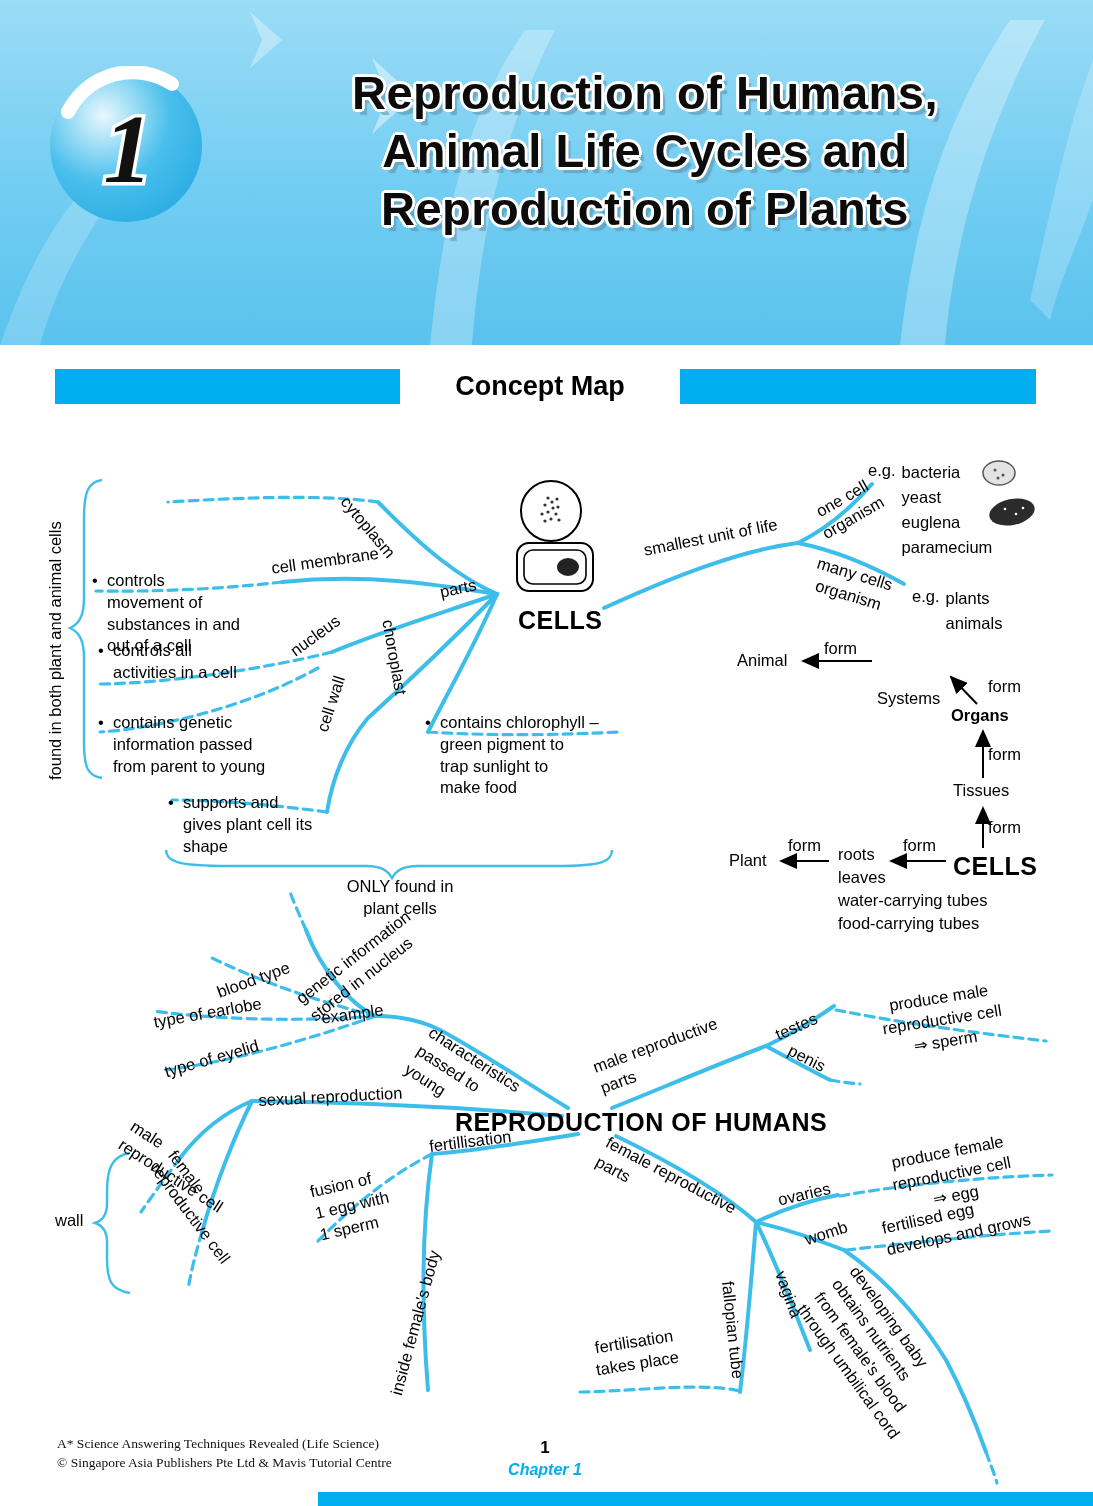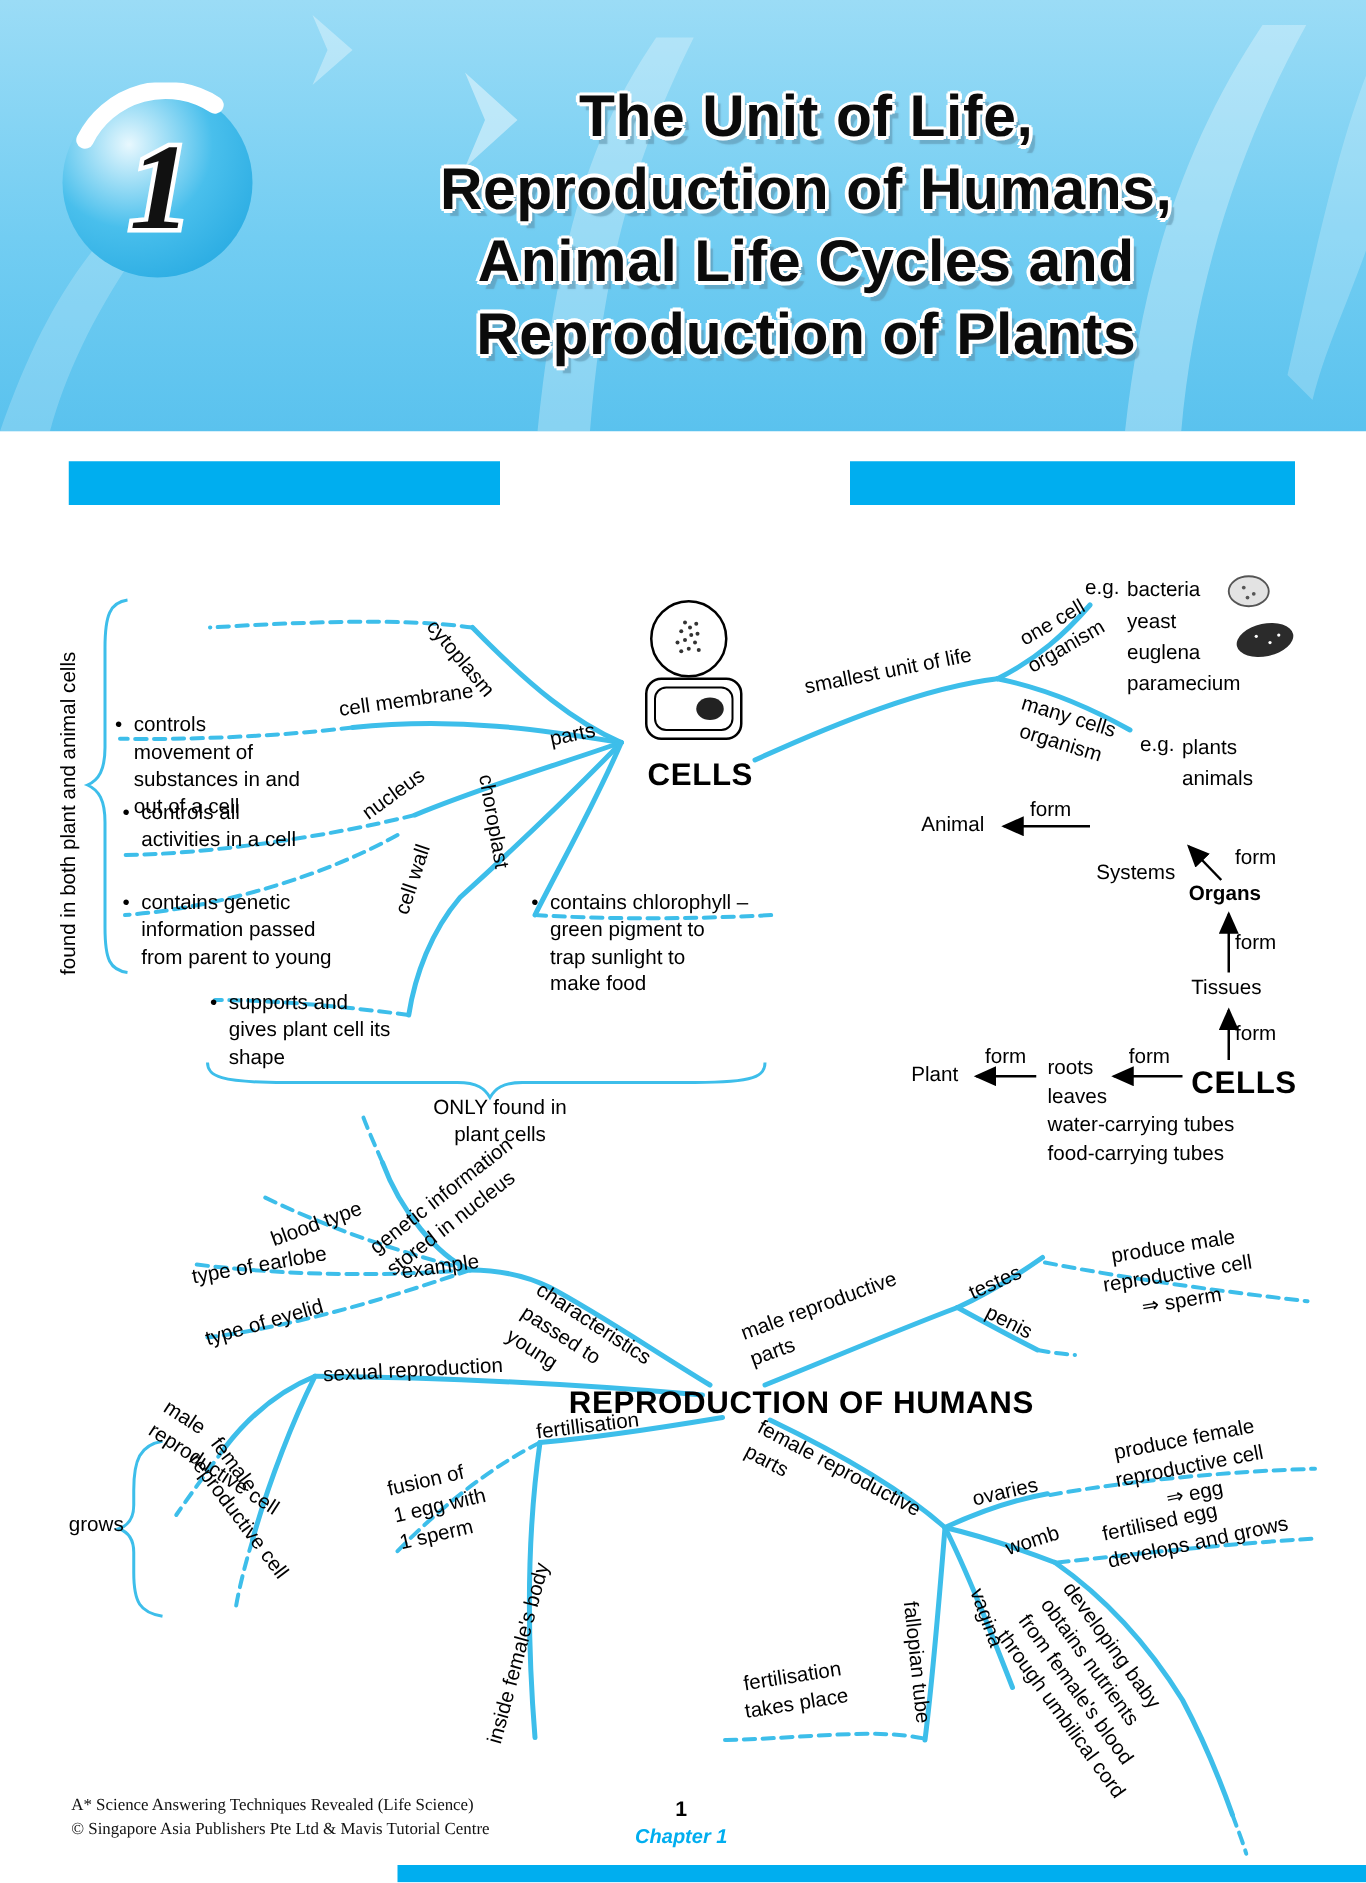--- a/index.html
+++ b/index.html
@@ -67,29 +67,29 @@
           <stop offset="0%" stop-color="#e8f8fe"></stop>
             <stop offset="55%" stop-color="#49bfec"></stop>
             <stop offset="100%" stop-color="#29abe2"></stop>
         </radialGradient>
       </defs>
       <circle cx="80" cy="80" r="76" fill="url(#gradC)"></circle>
       <path d="M22,46 A72,72 0 0 1 126,18" fill="none" stroke="#ffffff" stroke-width="14" stroke-linecap="round"></path>
       <text x="82" y="116" text-anchor="middle" font-family="Liberation Serif,serif" font-style="italic" font-weight="bold" font-size="98" fill="#111" stroke="#ffffff" stroke-width="7" paint-order="stroke">1</text>
     </svg>
     <div class="title">
-      <span>The Unit of Life,</span>
       <span>Reproduction of Humans,</span>
       <span>Animal Life Cycles and</span>
       <span>Reproduction of Plants</span>
     </div>
   </div>
 
   <div class="bar l"></div>
   <div class="bar r"></div>
+  <div class="sect">Concept Map</div>
 
 
   <svg class="map" width="1093" height="1506" viewBox="0 0 1093 1506">
     <defs>
       <marker id="arr" markerWidth="10" markerHeight="10" refX="8" refY="4" orient="auto">
         <path d="M0,0 L9,4 L0,8 Z" fill="#000"></path>
       </marker>
     </defs>
 
     <g>
@@ -265,21 +265,21 @@
 stored in nucleus</div>
   <div class="lbl" style="left:214px;top:983px;transform:rotate(-20deg);">blood type</div>
   <div class="lbl" style="left:152px;top:1012px;transform:rotate(-10deg);">type of earlobe</div>
   <div class="lbl" style="left:162px;top:1062px;transform:rotate(-16deg);">type of eyelid</div>
 
   <div class="lbl" style="left:258px;top:1090px;transform:rotate(-3deg);">sexual reproduction</div>
   <div class="lbl" style="left:138px;top:1116px;transform:rotate(33deg);">male
 reproductive cell</div>
   <div class="lbl" style="left:180px;top:1146px;transform:rotate(53deg);">female
 reproductive cell</div>
-  <div class="lbl" style="left:55px;top:1210px;">grows</div>
+  <div class="lbl" style="left:55px;top:1210px;">wall</div>
 
   <div class="lbl" style="left:428px;top:1136px;transform:rotate(-7deg);">fertillisation</div>
   <div class="lbl" style="left:308px;top:1182px;transform:rotate(-13deg);">fusion of
 1 egg with
 1 sperm</div>
   <div class="lbl" style="left:386px;top:1392px;transform:rotate(-75deg);">inside female's body</div>
 
   <div class="lbl" style="left:590px;top:1058px;transform:rotate(-20deg);">male reproductive
 parts</div>
   <div class="lbl" style="left:772px;top:1026px;transform:rotate(-24deg);">testes</div>

